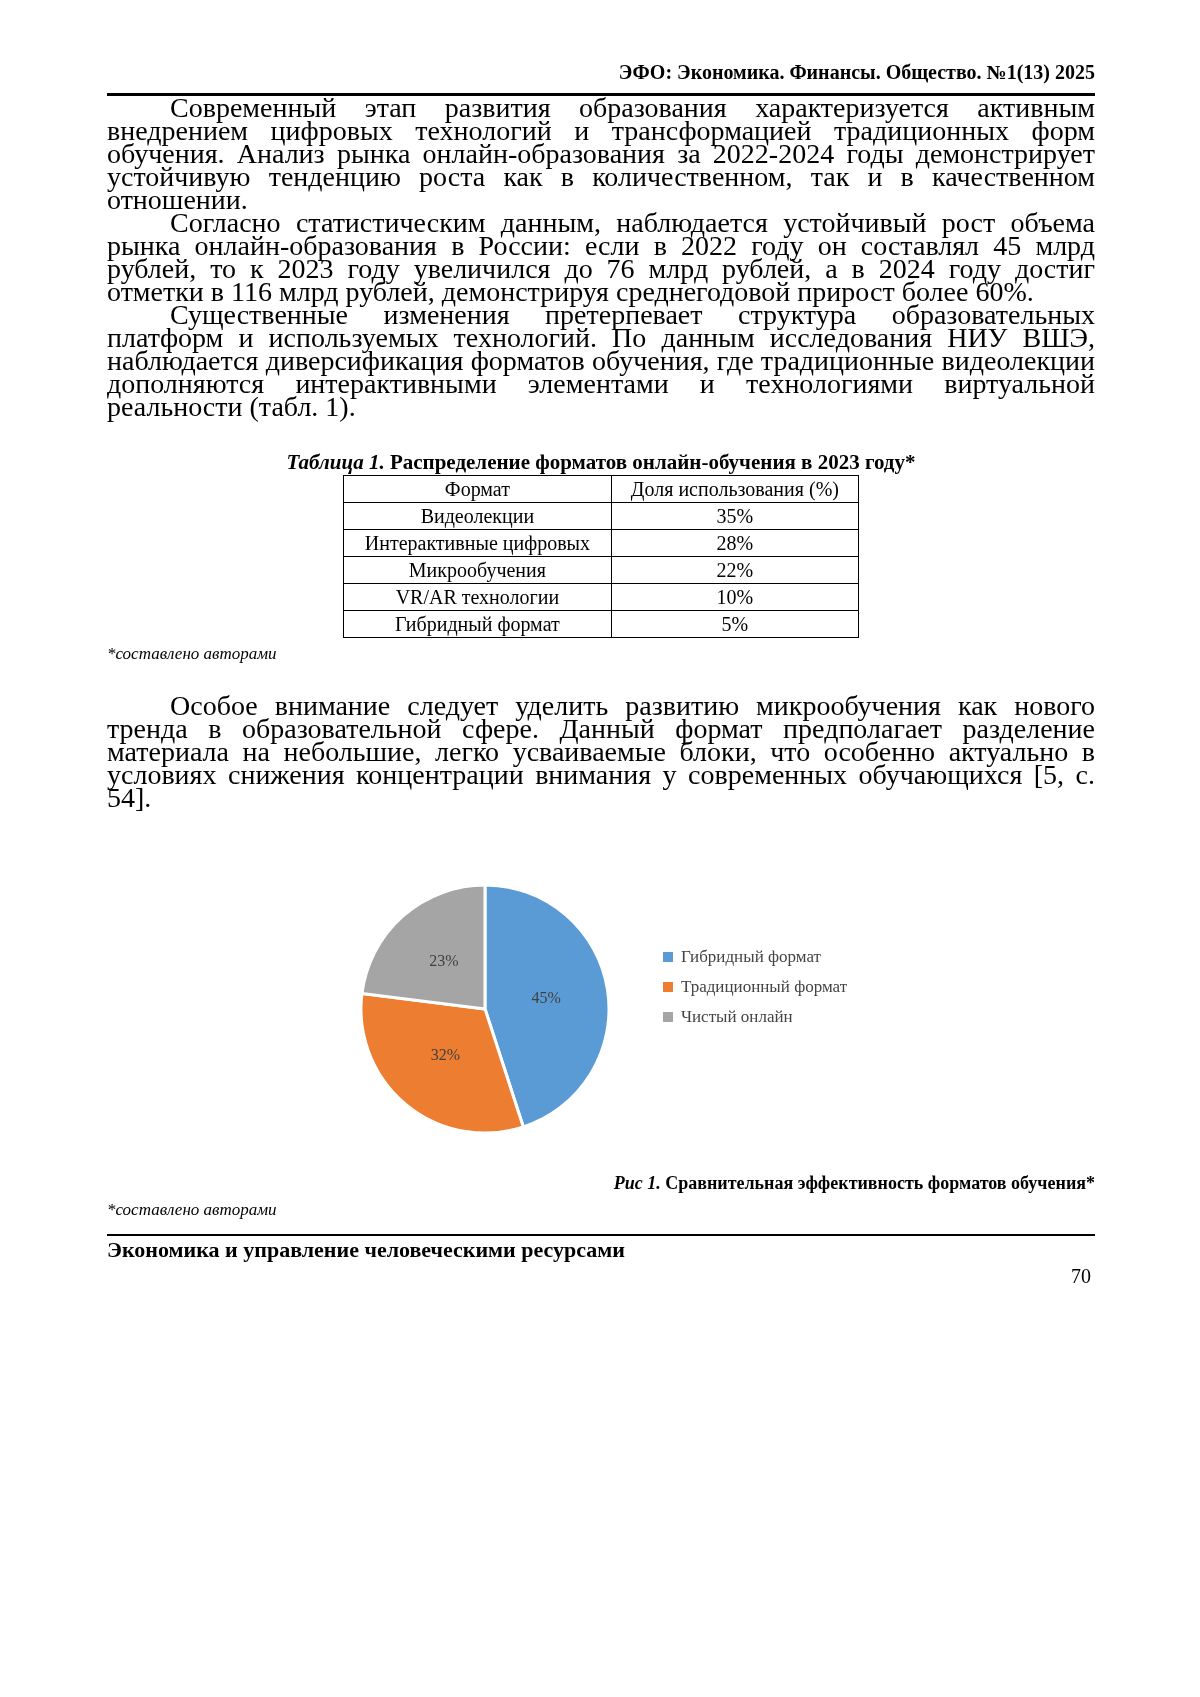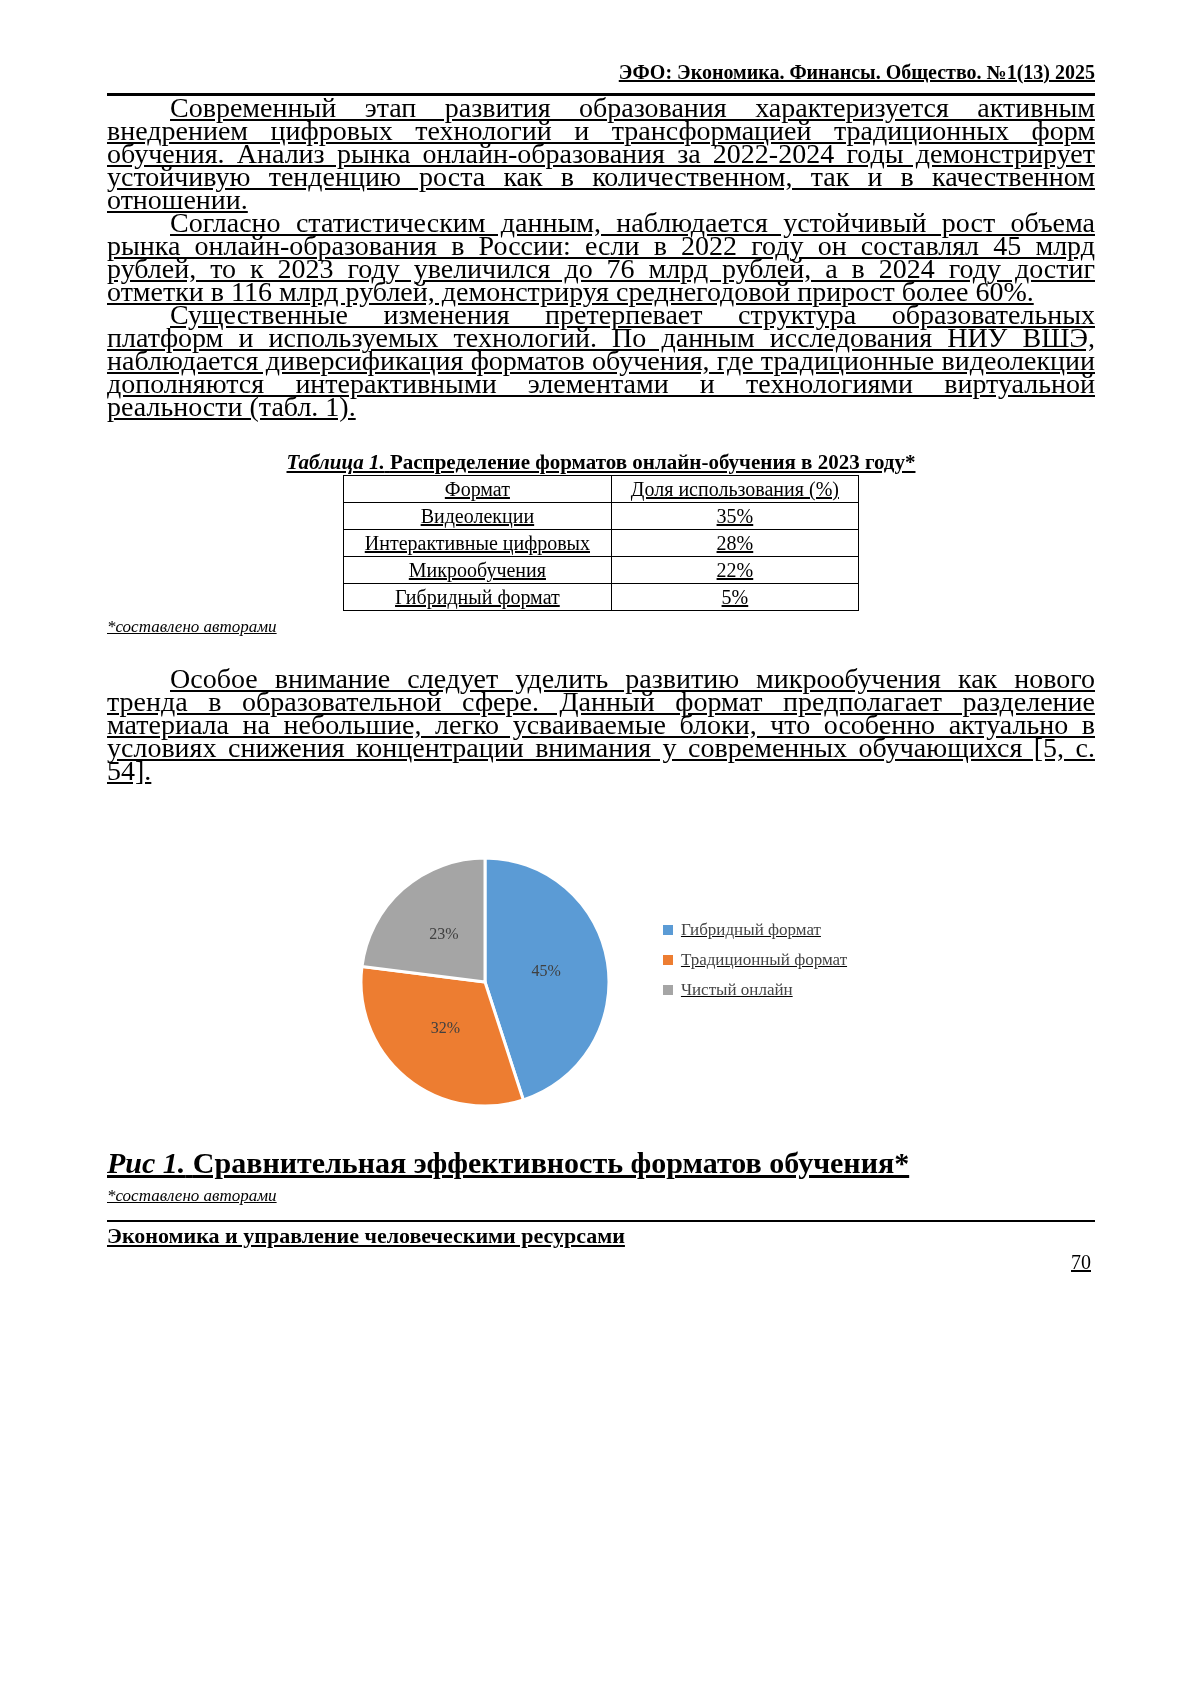--- a/index.html
+++ b/index.html
@@ -2,21 +2,21 @@
 <html lang="ru"><head>
 <meta charset="utf-8">
 <style>
   * { margin:0; padding:0; box-sizing:border-box; }
   html, body { background:#ffffff; }
   body {
     width:1200px; height:1697px; overflow:hidden;
     font-family:"Liberation Serif","DejaVu Serif",serif;
     color:#000;
   }
-  .page { padding:60px 105px 0 107px;text-decoration:underline; }
+  .page { padding:60px 105px 0 107px; }
 
   .journal-header {
     text-align:right; font-weight:bold; font-size:20px; line-height:24px;
   }
   .rule-top { border-top:3px solid #000; margin-top:9px; }
   .rule-bottom { border-top:2.5px solid #000; margin-top:14px; }
 
   .section-title {
     margin-top:18px; font-size:22px; line-height:31px;
     font-weight:bold; font-style:italic; text-indent:63px;
@@ -50,21 +50,21 @@
   .pie-value-label {
     font-size:16px; fill:#404040;
     font-family:"Liberation Serif","DejaVu Serif",serif;
   }
   .legend { display:flex; flex-direction:column; gap:12px; transform:translateY(-22px); }
   .legend-item { display:flex; align-items:center; gap:8px; }
   .swatch { width:10px; height:10px; display:inline-block; flex:0 0 10px; }
   .legend-label { font-size:17px; color:#444; line-height:18px; }
 
   .fig-caption {
-    margin-top:28px; text-align:left; font-size:30px; font-weight:bold;
+    margin-top:28px; text-align:right; font-size:18px; font-weight:bold;
   }
   .fig-caption .cap-label { font-style:italic; }
 
   .footer-section { margin-top:3px; font-size:22px; font-weight:bold; line-height:22px; }
   .page-number { margin-top:4px; text-align:right; font-size:20px; padding-right:4px; }
 </style>
 </head>
 <body>
 
 <div class="page">
@@ -98,20 +98,24 @@
         <td>Видеолекции</td>
         <td>35%</td>
       </tr>
       <tr>
         <td>Интерактивные цифровых</td>
         <td>28%</td>
       </tr>
       <tr>
         <td>Микрообучения</td>
         <td>22%</td>
+      </tr>
+      <tr>
+        <td>VR/AR технологии</td>
+        <td>10%</td>
       </tr>
       <tr>
         <td>Гибридный формат</td>
         <td>5%</td>
       </tr>
     </tbody>
   </table>
 
   <div class="footnote">*составлено авторами</div>
 

